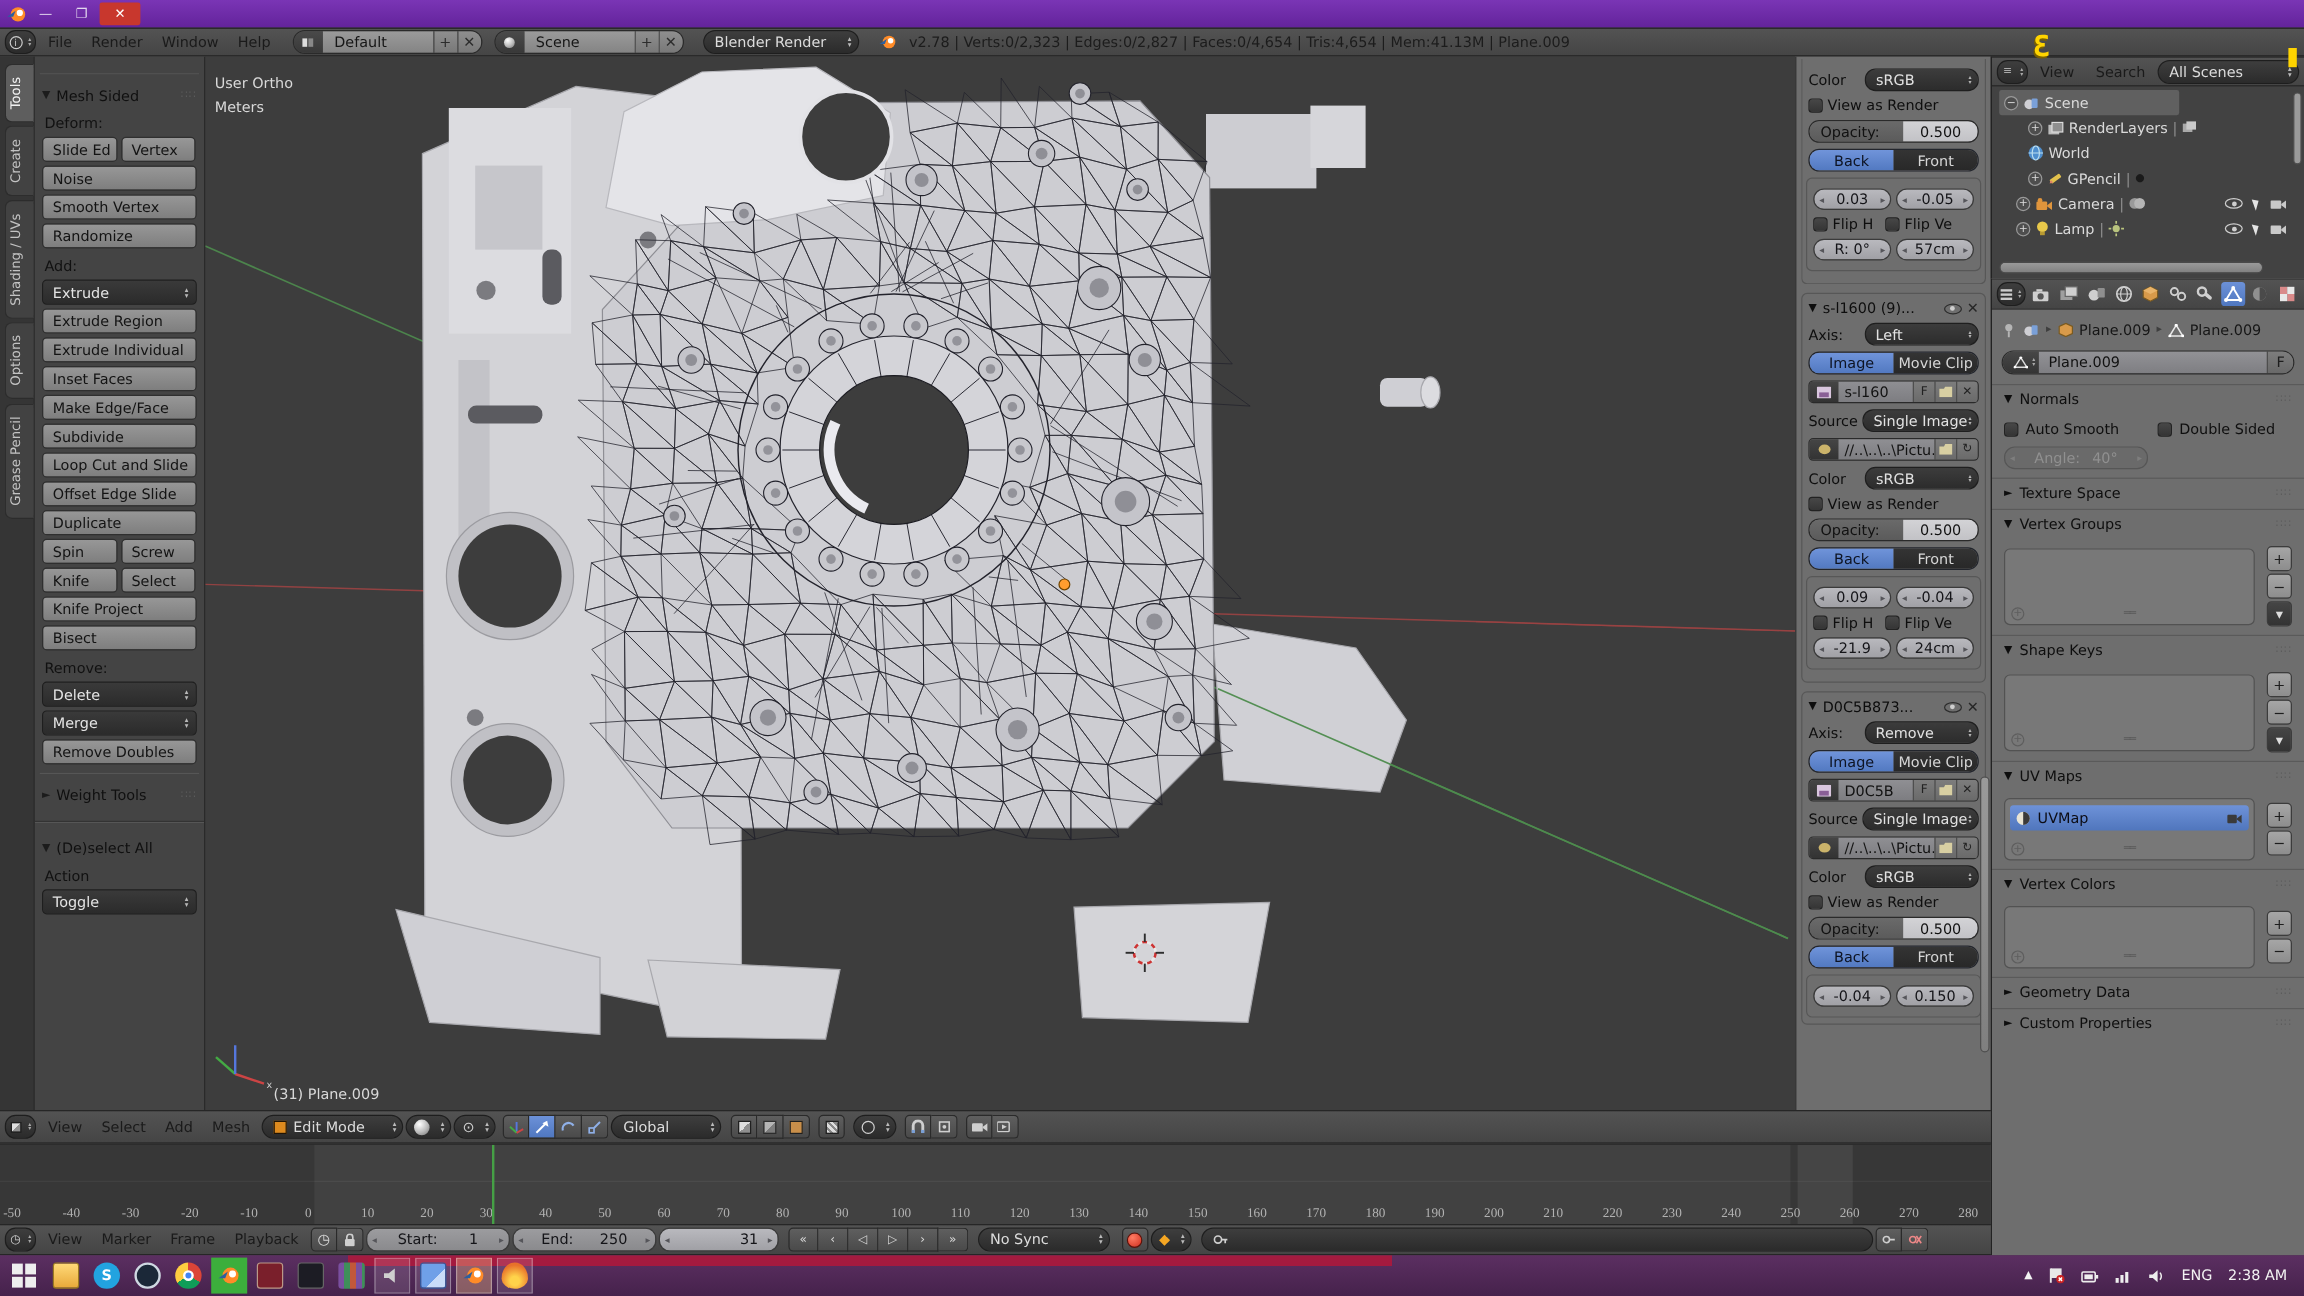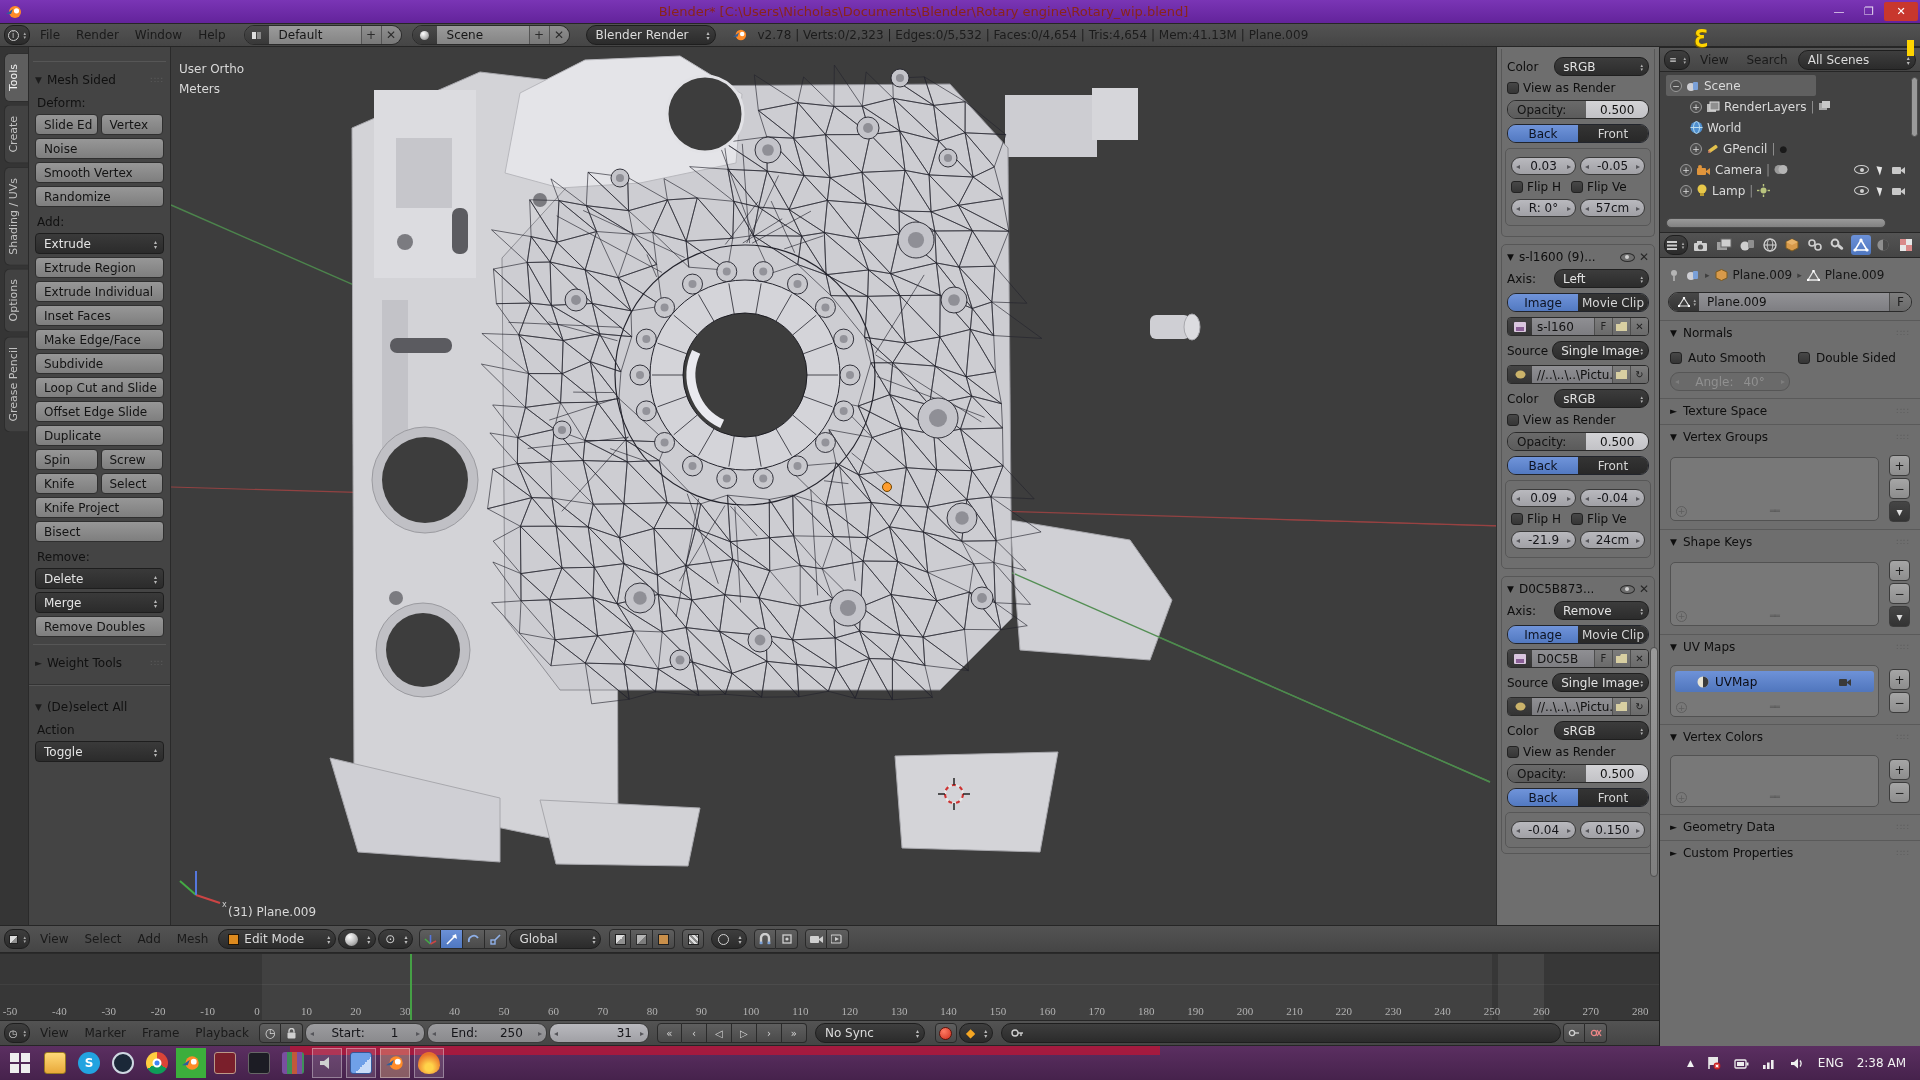--- a/index.html
+++ b/index.html
@@ -123,21 +123,21 @@
   .psephdr{border-top:1px solid #5a5a5a;margin:2px -8px;padding:5px 10px 4px 10px;display:flex;align-items:center;gap:6px;color:#0e0e0e;}
   .listbox{flex:1;height:64px;background:#787878;border:1px solid #525252;border-radius:5px;position:relative;}
   .listbox .plus{position:absolute;left:5px;bottom:3px;width:11px;height:11px;border-radius:50%;border:1px solid #5e5e5e;color:#5e5e5e;
     font-size:9px;display:flex;align-items:center;justify-content:center;}
   .listbox .gripline{position:absolute;left:50%;bottom:4px;transform:translateX(-50%);color:#595959;font-size:9px;letter-spacing:-1px;}
   .lbtns{display:flex;flex-direction:column;gap:2px;margin-left:4px;}
   .sbtn{width:21px;height:21px;border-radius:4px;background:linear-gradient(#a6a6a6,#8d8d8d);border:1px solid #3c3c3c;
     color:#1d1d1d;display:flex;align-items:center;justify-content:center;font-size:12px;}
   .sbtn.dark{background:linear-gradient(#454545,#333);color:#ddd;}
   .uvrow{position:absolute;left:4px;right:4px;top:5px;height:21px;background:linear-gradient(#6e92d8,#5076bd);
-    border-radius:3px;display:flex;align-items:center;gap:6px;padding:0 22px;color:#0c0c14;}
+    border-radius:3px;display:flex;align-items:center;gap:6px;padding:0 5px;color:#0c0c14;}
   
   .tl{position:absolute;left:0;top:925px;width:1659px;height:121px;}
   .tl .v3dhdr{position:absolute;left:0;top:0;width:100%;height:28px;}
   .tlcanvas{position:absolute;left:0;top:28px;width:100%;height:67px;background:#414141;overflow:hidden;border-top:1px solid #2a2a2a;}
   .tl-shade{position:absolute;top:0;height:100%;background:rgba(0,0,0,0.14);}
   .tl-band{position:absolute;top:0;height:100%;background:rgba(255,255,255,0.07);}
   .tl-mid{position:absolute;left:0;right:0;top:30px;height:1px;background:#4b4b4b;}
   .tick{position:absolute;bottom:3px;transform:translateX(-50%);color:#b2b2b2;font-size:11px;font-family:Liberation Serif, serif;}
   .tl-current{position:absolute;top:0;height:100%;width:2px;background:#45a045;}
   .tlhdr{position:absolute;left:0;top:95px;width:100%;height:26px;}
@@ -168,21 +168,20 @@
 <body>
 
 <div class="screen">
 
   <div class="titlebar">
     <svg width="18" height="16" viewBox="0 0 18 16" style="margin-left:5px">
       <circle cx="10" cy="8" r="6" fill="#ff8b28"></circle>
         <circle cx="11.5" cy="6.8" r="2.6" fill="#fff"></circle>
       <path d="M1,10 L8,5 L6,10 Z" fill="#2d5f9e"></path>
     </svg>
-    <span class="ttl">Blender* [C:\Users\Nicholas\Documents\Blender\Rotary engine\Rotary_wip.blend]</span>
     <span class="winbtn">—</span>
     <span class="winbtn">❐</span>
     <span class="winbtn close">✕</span>
   </div>
 
   <div class="hdr" style="position:absolute;left:0;top:23px;width:1920px;height:24px;">
     <span class="edicon">
         <span style="width:11px;height:11px;border:1px solid #ccc;border-radius:50%;font-size:8px;line-height:10px;text-align:center;color:#ccc;">i</span>
       </span>
     <span style="display:inline-flex">
@@ -209,21 +208,21 @@
       <span class="nm">Scene</span>
       <span class="pm">+</span>
       <span class="pm">✕</span>
     </span>
     <span class="dpill stepper" style="margin-left:14px;min-width:130px">Blender Render</span>
     <svg width="16" height="14" viewBox="0 0 18 16" style="margin-left:14px">
       <circle cx="10" cy="8" r="6" fill="#ff8b28"></circle>
         <circle cx="11.5" cy="6.8" r="2.6" fill="#fff"></circle>
       <path d="M1,10 L8,5 L6,10 Z" fill="#2d5f9e"></path>
     </svg>
-    <span class="stats">v2.78 | Verts:0/2,323 | Edges:0/5,532 | Faces:0/4,654 | Tris:4,654 | Mem:41.13M | Plane.009</span>
+    <span class="stats">v2.78 | Verts:0/2,323 | Edges:0/2,827 | Faces:0/4,654 | Tris:4,654 | Mem:41.13M | Plane.009</span>
   </div>
   <span class="overlay3">3</span>
   <span class="overlaybar"></span>
 
   <div class="v3d">
     <svg id="meshsvg" class="canvas" width="1659" height="878" viewBox="0 47 1659 878">
         <line x1="171" y1="205" x2="1490" y2="782" stroke="#4e8c4e" stroke-width="1.4" opacity="0.9"></line>
         <line x1="171" y1="487" x2="1540" y2="527" stroke="#9c4343" stroke-width="1.2" opacity="0.9"></line>
         <polygon points="352,128 480,72 616,88 618,852 472,822 354,778" fill="#d3d3d7" stroke="#a8a8ad" stroke-width="1"></polygon>
         <rect x="374" y="90" width="102" height="188" fill="#dcdce0" rx="0"></rect>

